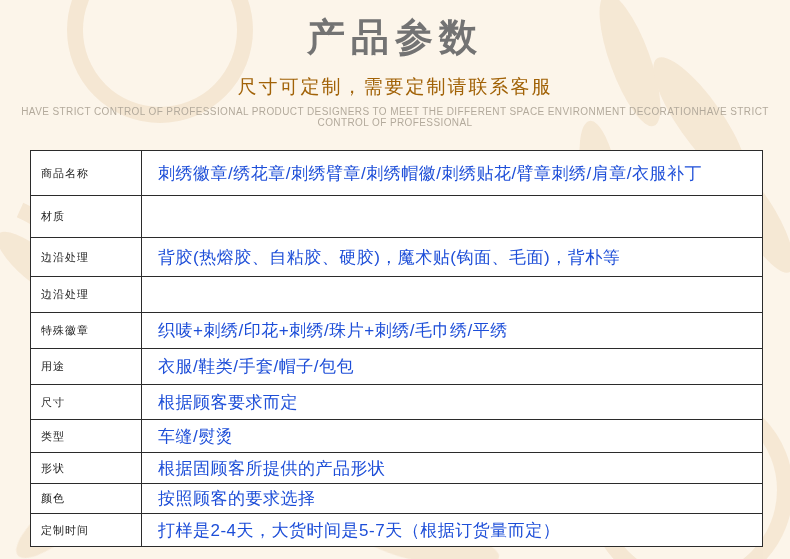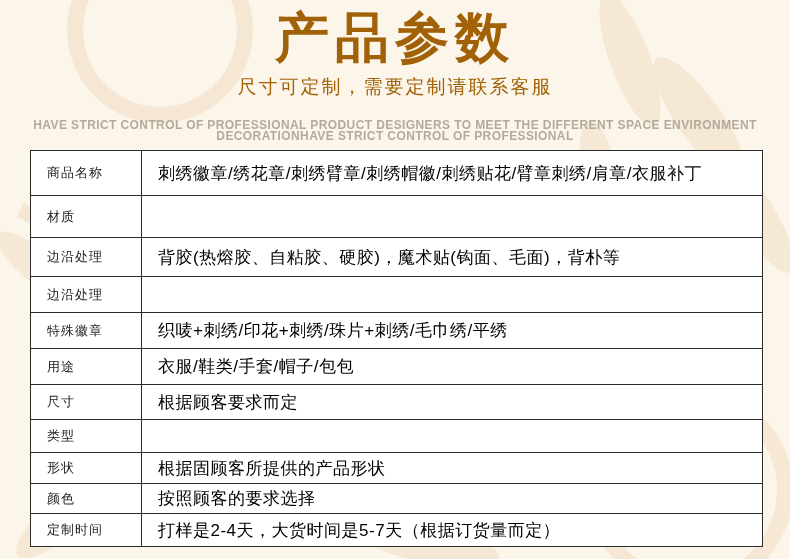--- a/index.html
+++ b/index.html
@@ -19,40 +19,39 @@
     z-index: 0;
   }
 
   .header {
     position: relative;
     z-index: 1;
     text-align: center;
     padding-top: 6px;
   }
   .title {
-    font-size: 54px;
+    font-size: 38px;
     font-weight: bold;
-    color: #a16207;
+    color: #737373;
     letter-spacing: 6px;
     line-height: 62px;
   }
   .subtitle {
     margin-top: 6px;
     font-size: 19px;
     color: #a16207;
     letter-spacing: 2px;
   }
   .fineprint {
-    margin-top: 20px;
-    font-size: 12px;
+    margin-top: 6px;
+    font-size: 10px;
     line-height: 11px;
     color: #b3a громa99c;
     color: #b3aa9c;
     letter-spacing: 0.4px;
-    font-weight: bold;
   }
 
   .params-table {
     position: absolute;
     left: 30px; top: 150px;
     width: 733px;
     z-index: 1;
     background: #ffffff;
     border: 1px solid #2b2b2b;
     border-bottom: none;
@@ -60,33 +59,33 @@
   .trow {
     display: flex;
     border-bottom: 1px solid #2b2b2b;
   }
   .tlabel {
     width: 111px;
     flex: 0 0 111px;
     border-right: 1px solid #2b2b2b;
     display: flex;
     align-items: center;
-    padding-left: 16px;
-    font-size: 13px;
+    padding-left: 10px;
+    font-size: 11px;
     color: #222222;
     letter-spacing: 1px;
   }
   .tvalue {
     flex: 1;
     display: flex;
     align-items: center;
     padding-left: 16px;
     padding-right: 6px;
     font-size: 17px;
-    color: #000000;
+    color: #1d4ed8;
     letter-spacing: 0.5px;
     white-space: nowrap;
     overflow: hidden;
   }
 </style>
 </head>
 <body>
 
 <div class="stage">
 
@@ -141,20 +140,21 @@
     <div class="trow" style="height:36px">
       <div class="tlabel">用途</div>
       <div class="tvalue">衣服/鞋类/手套/帽子/包包</div>
     </div>
     <div class="trow" style="height:35px">
       <div class="tlabel">尺寸</div>
       <div class="tvalue">根据顾客要求而定</div>
     </div>
     <div class="trow" style="height:33px">
       <div class="tlabel">类型</div>
+      <div class="tvalue">车缝/熨烫</div>
     </div>
     <div class="trow" style="height:31px">
       <div class="tlabel">形状</div>
       <div class="tvalue">根据固顾客所提供的产品形状</div>
     </div>
     <div class="trow" style="height:30px">
       <div class="tlabel">颜色</div>
       <div class="tvalue">按照顾客的要求选择</div>
     </div>
     <div class="trow" style="height:33px">

